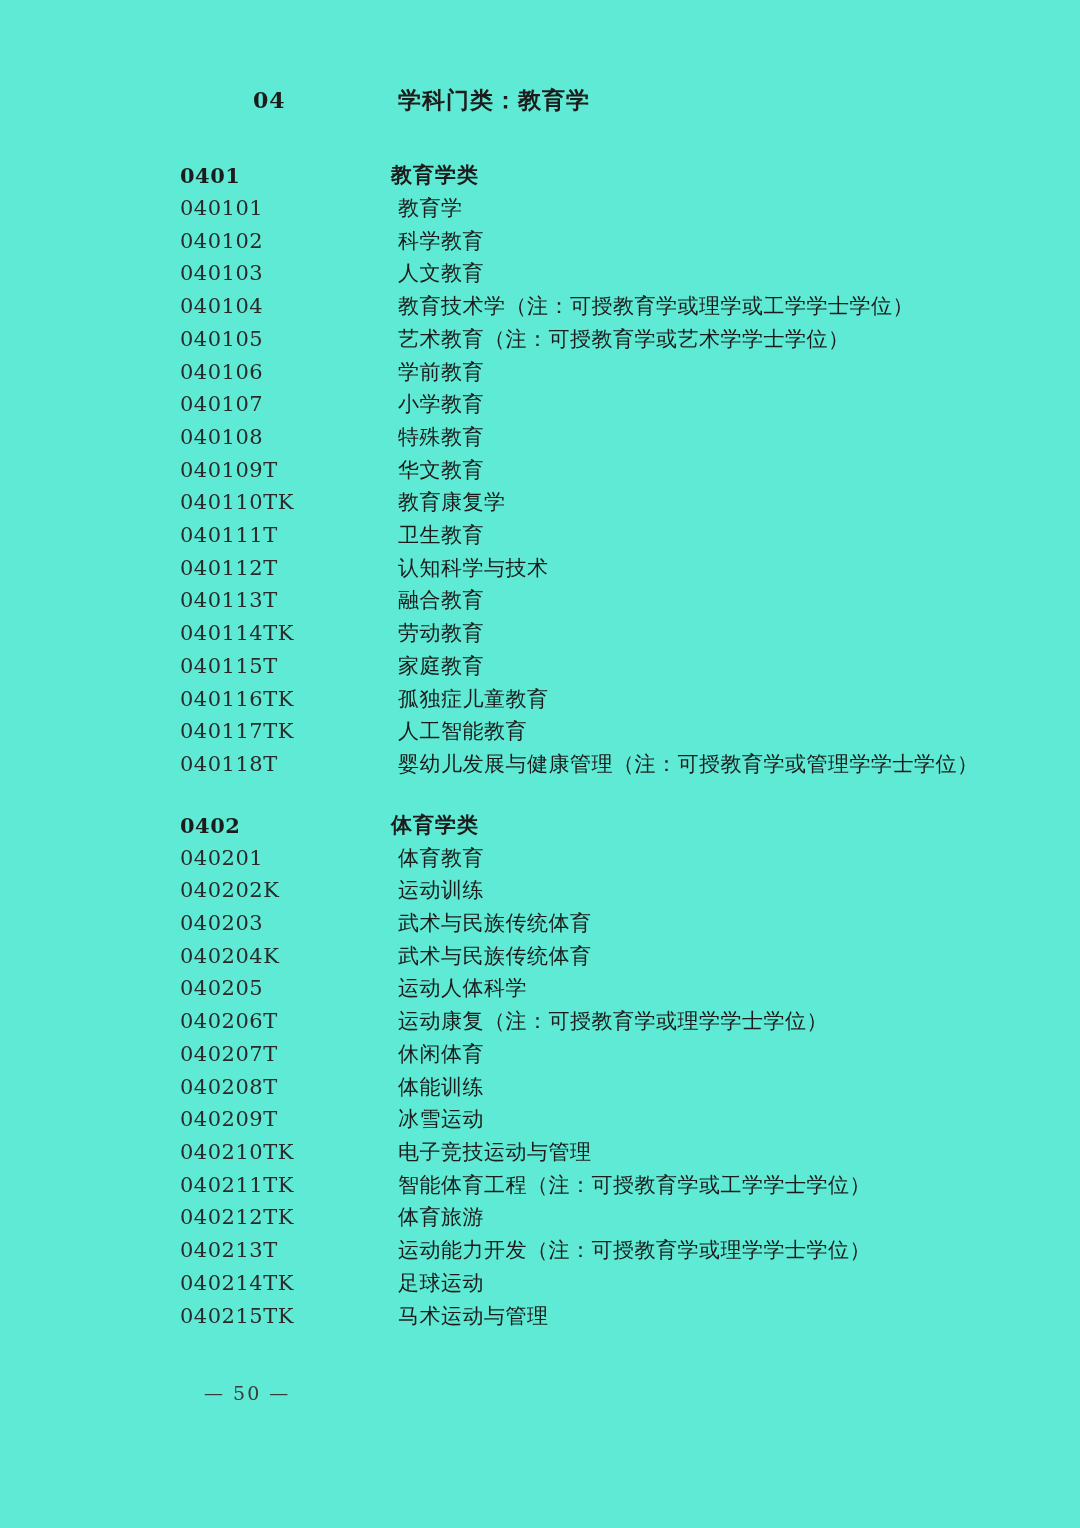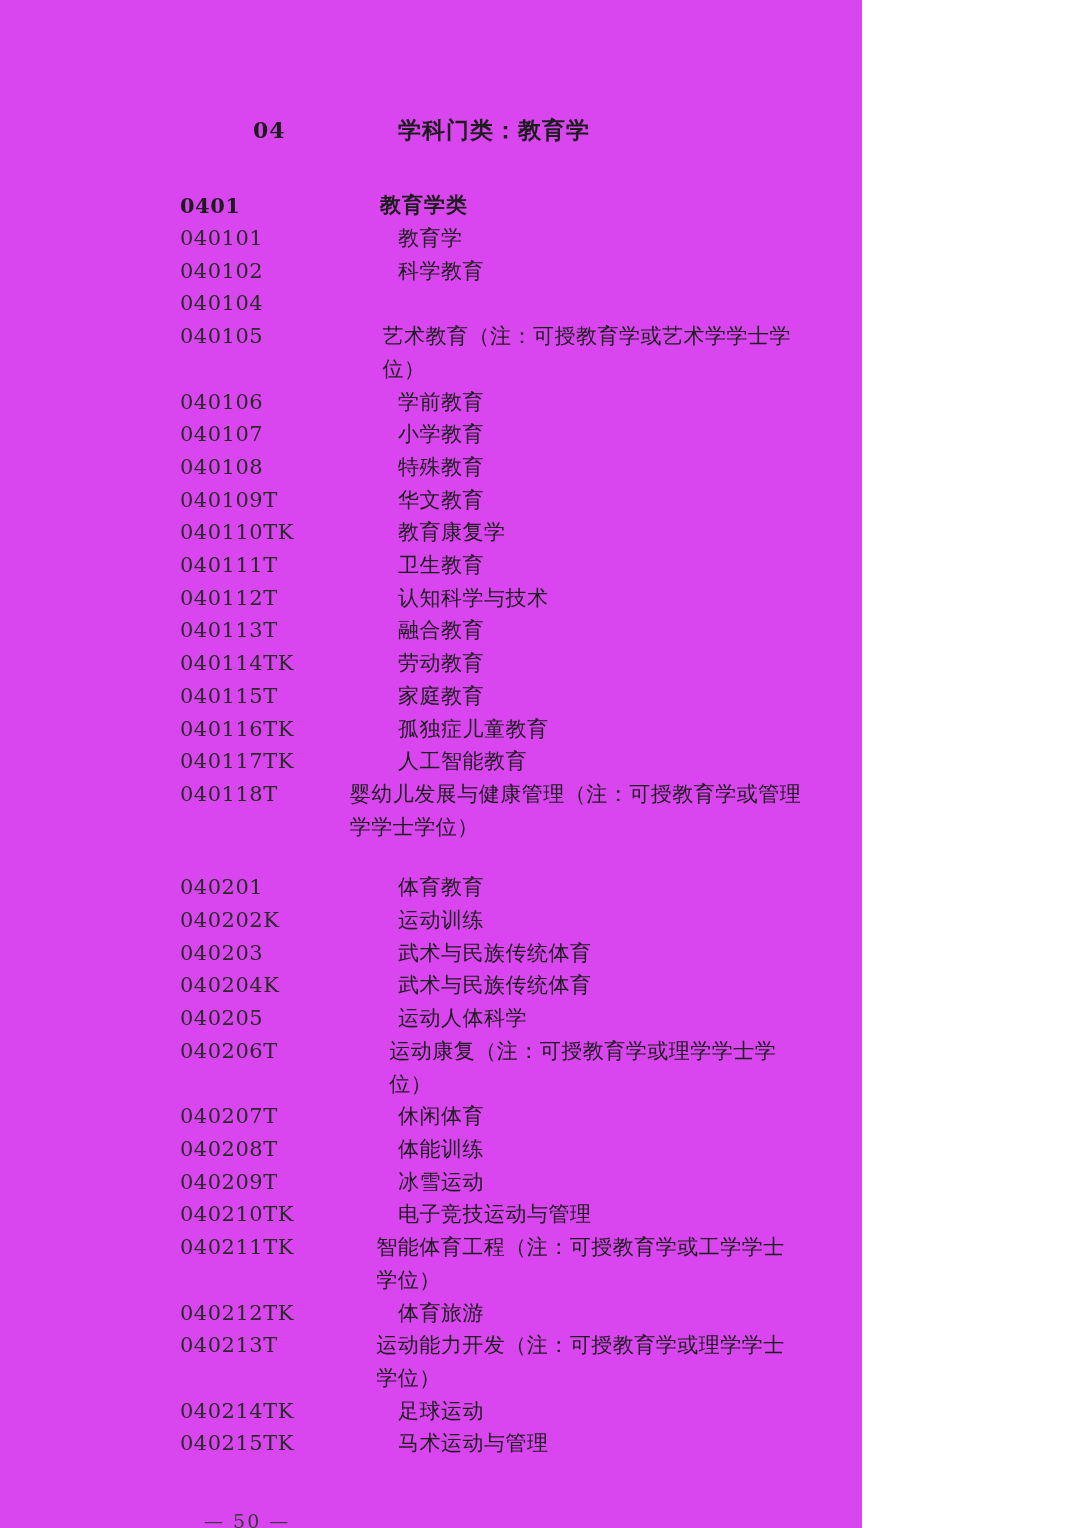--- a/index.html
+++ b/index.html
@@ -2,25 +2,25 @@
 <html><head>
 <meta charset="utf-8">
 <style>
   html, body {
     margin: 0;
     padding: 0;
     background: #ffffff;
   }
   .page {
     position: relative;
-    width: 862px;
+    width: 1080px;
     height: 1528px;
-    background: #d946ef;
+    background: #5eead4;
     box-sizing: border-box;
-    padding: 114px 60px 0 180px;
+    padding: 84px 60px 0 180px;
     overflow: hidden;
     color: #1c1c1c;
     font-family: "DejaVu Serif", "Liberation Serif", serif;
   }
   
   .doc-header {
     display: flex;
     align-items: baseline;
     padding-left: 73px;
     line-height: 33px;
@@ -37,20 +37,21 @@
     font-size: 23px;
     font-weight: 700;
     font-family: "DejaVu Sans", "Liberation Sans", sans-serif;
     letter-spacing: 1px;
   }
   
   .section-header {
     display: flex;
     align-items: flex-end;
     line-height: 33px;
+    gap: 11px;
   }
   .sec-code {
     width: 200px;
     font-size: 21px;
     font-weight: 700;
     font-family: "DejaVu Serif", "Liberation Serif", serif;
     letter-spacing: 0.5px;
   }
   .sec-title {
     font-size: 21px;
@@ -112,21 +113,26 @@
         </div>
         <div class="row">
           <span class="code">040101</span>
           <span class="name">教育学</span>
         </div>
         <div class="row">
           <span class="code">040102</span>
           <span class="name">科学教育</span>
         </div>
         <div class="row">
+          <span class="code">040103</span>
+          <span class="name">人文教育</span>
+        </div>
+        <div class="row">
           <span class="code">040104</span>
+          <span class="name">教育技术学（注：可授教育学或理学或工学学士学位）</span>
         </div>
         <div class="row">
           <span class="code">040105</span>
           <span class="name">艺术教育（注：可授教育学或艺术学学士学位）</span>
         </div>
         <div class="row">
           <span class="code">040106</span>
           <span class="name">学前教育</span>
         </div>
         <div class="row">
@@ -172,20 +178,24 @@
         <div class="row">
           <span class="code">040117TK</span>
           <span class="name">人工智能教育</span>
         </div>
         <div class="row">
           <span class="code">040118T</span>
           <span class="name">婴幼儿发展与健康管理（注：可授教育学或管理学学士学位）</span>
         </div>
       </div>
       <div class="section">
+        <div class="section-header">
+          <span class="sec-code">0402</span>
+          <span class="sec-title">体育学类</span>
+        </div>
         <div class="row">
           <span class="code">040201</span>
           <span class="name">体育教育</span>
         </div>
         <div class="row">
           <span class="code">040202K</span>
           <span class="name">运动训练</span>
         </div>
         <div class="row">
           <span class="code">040203</span>

